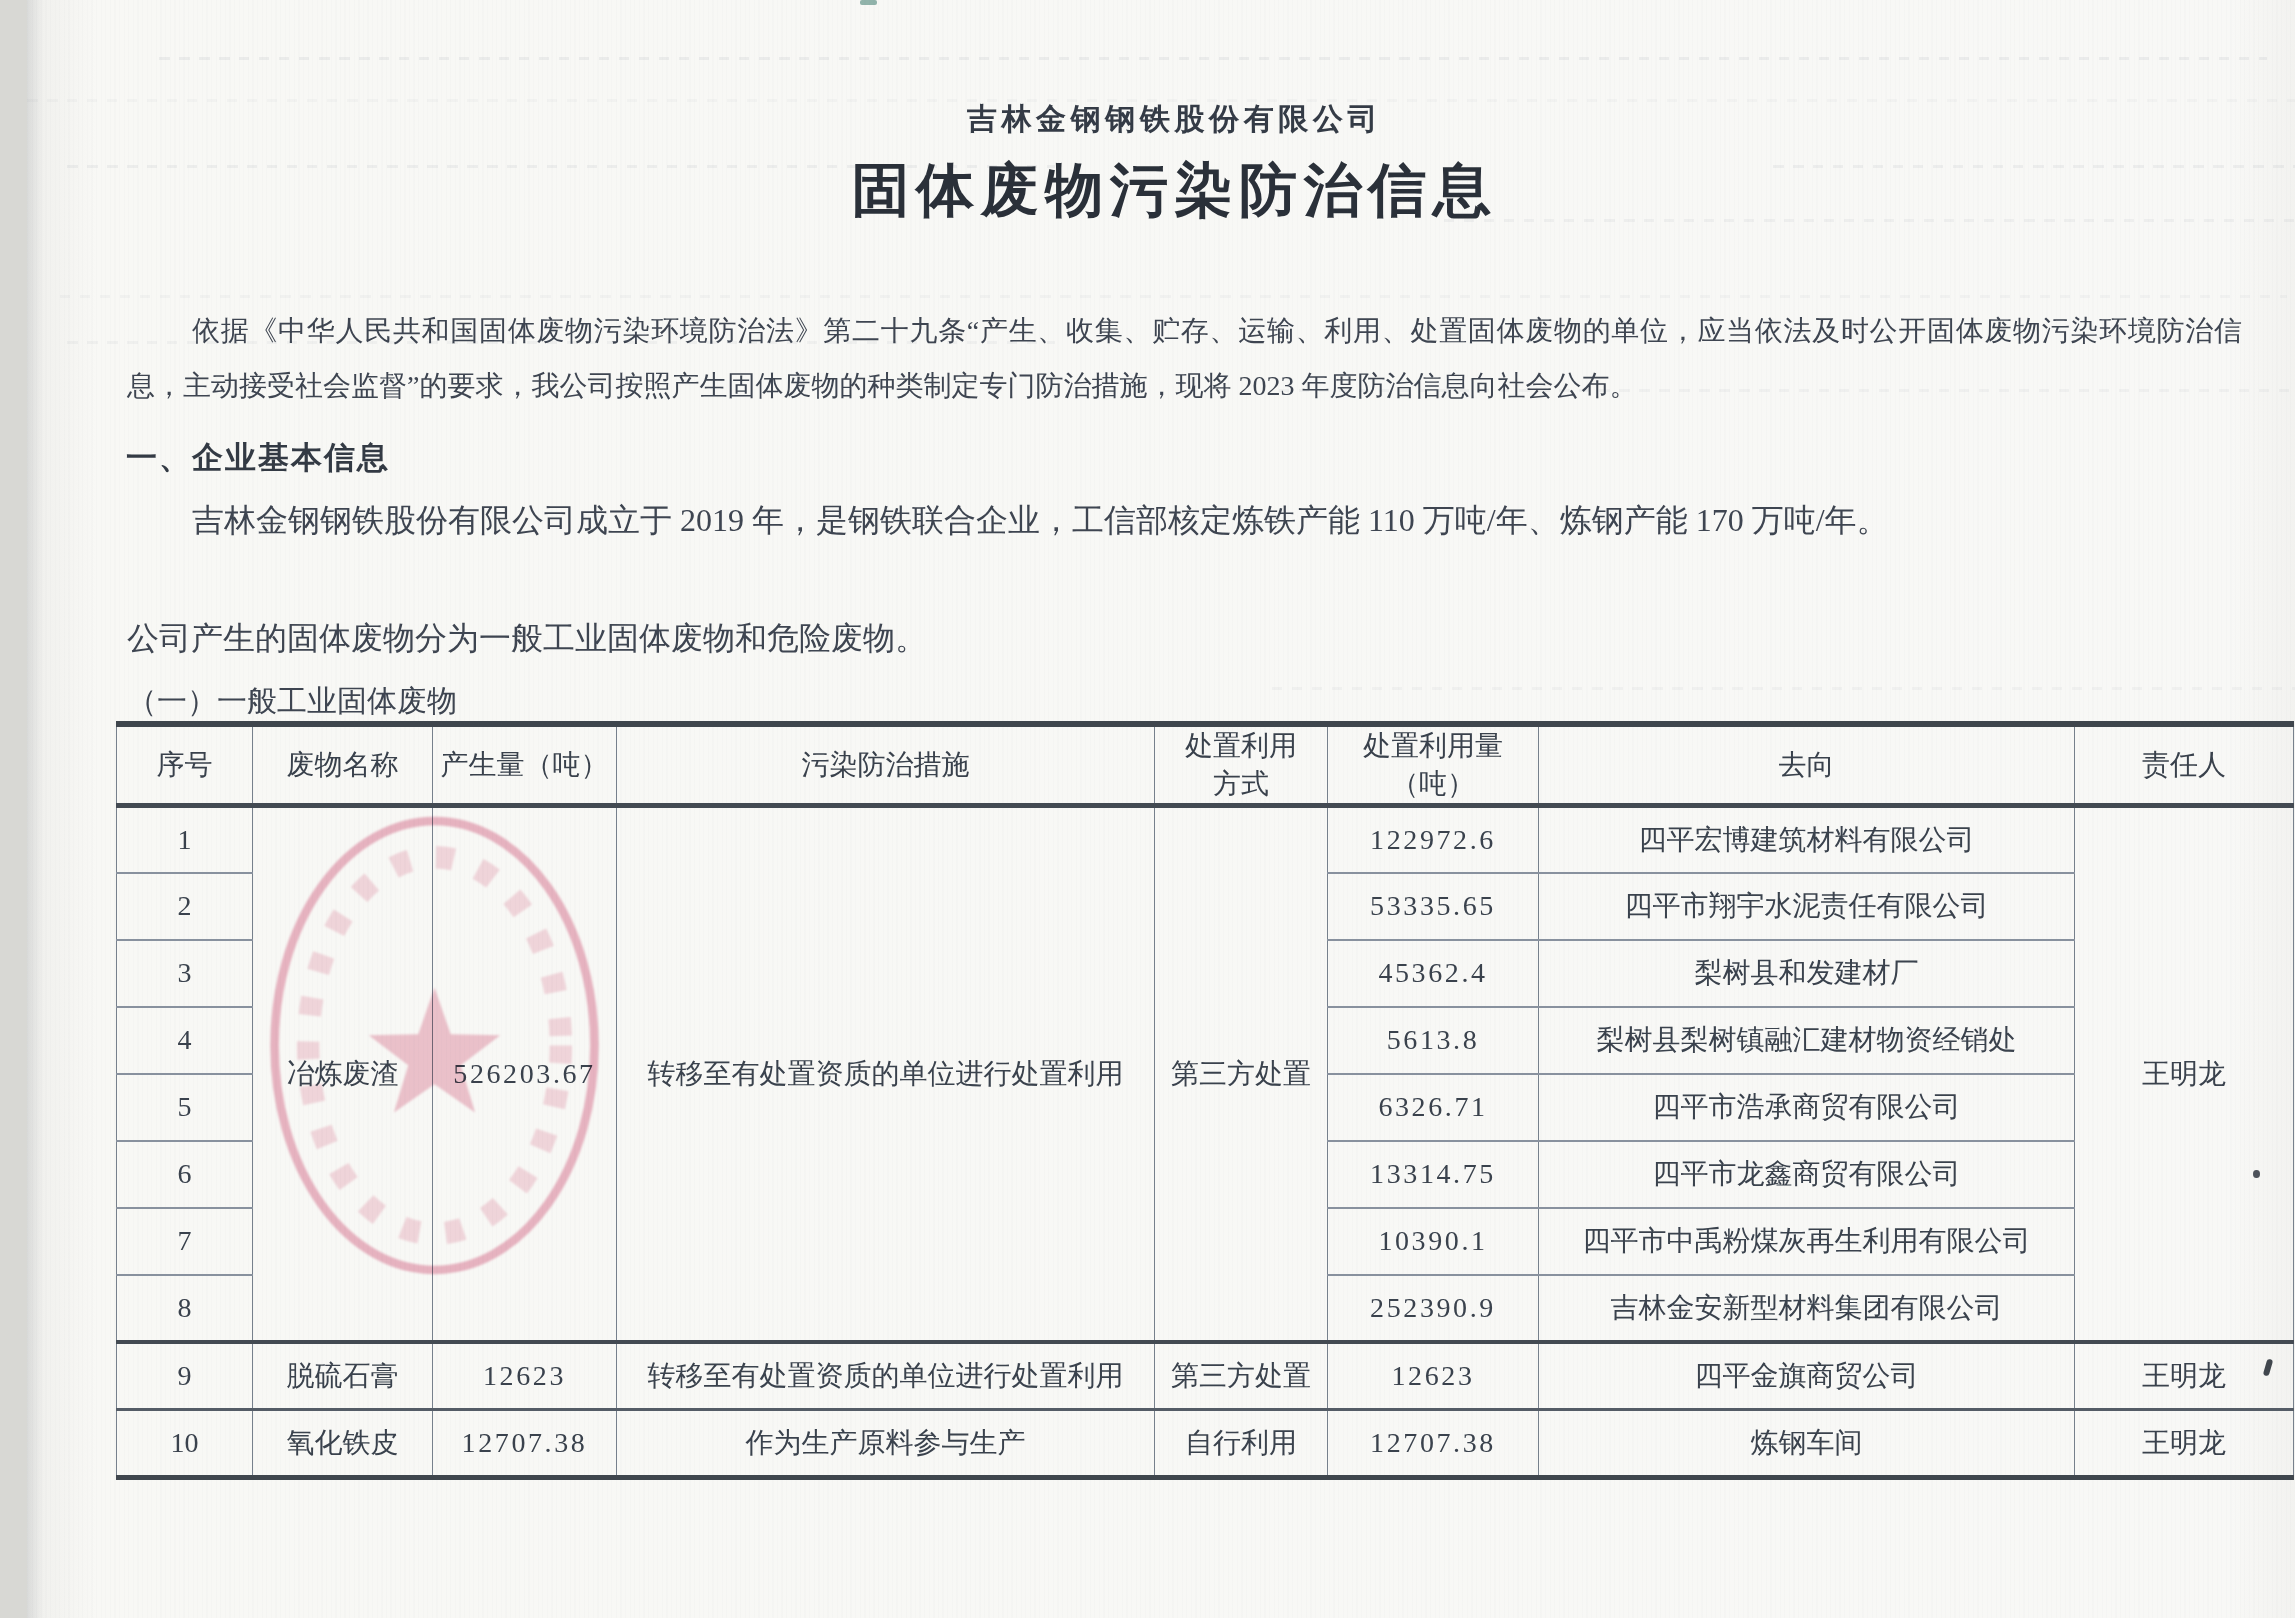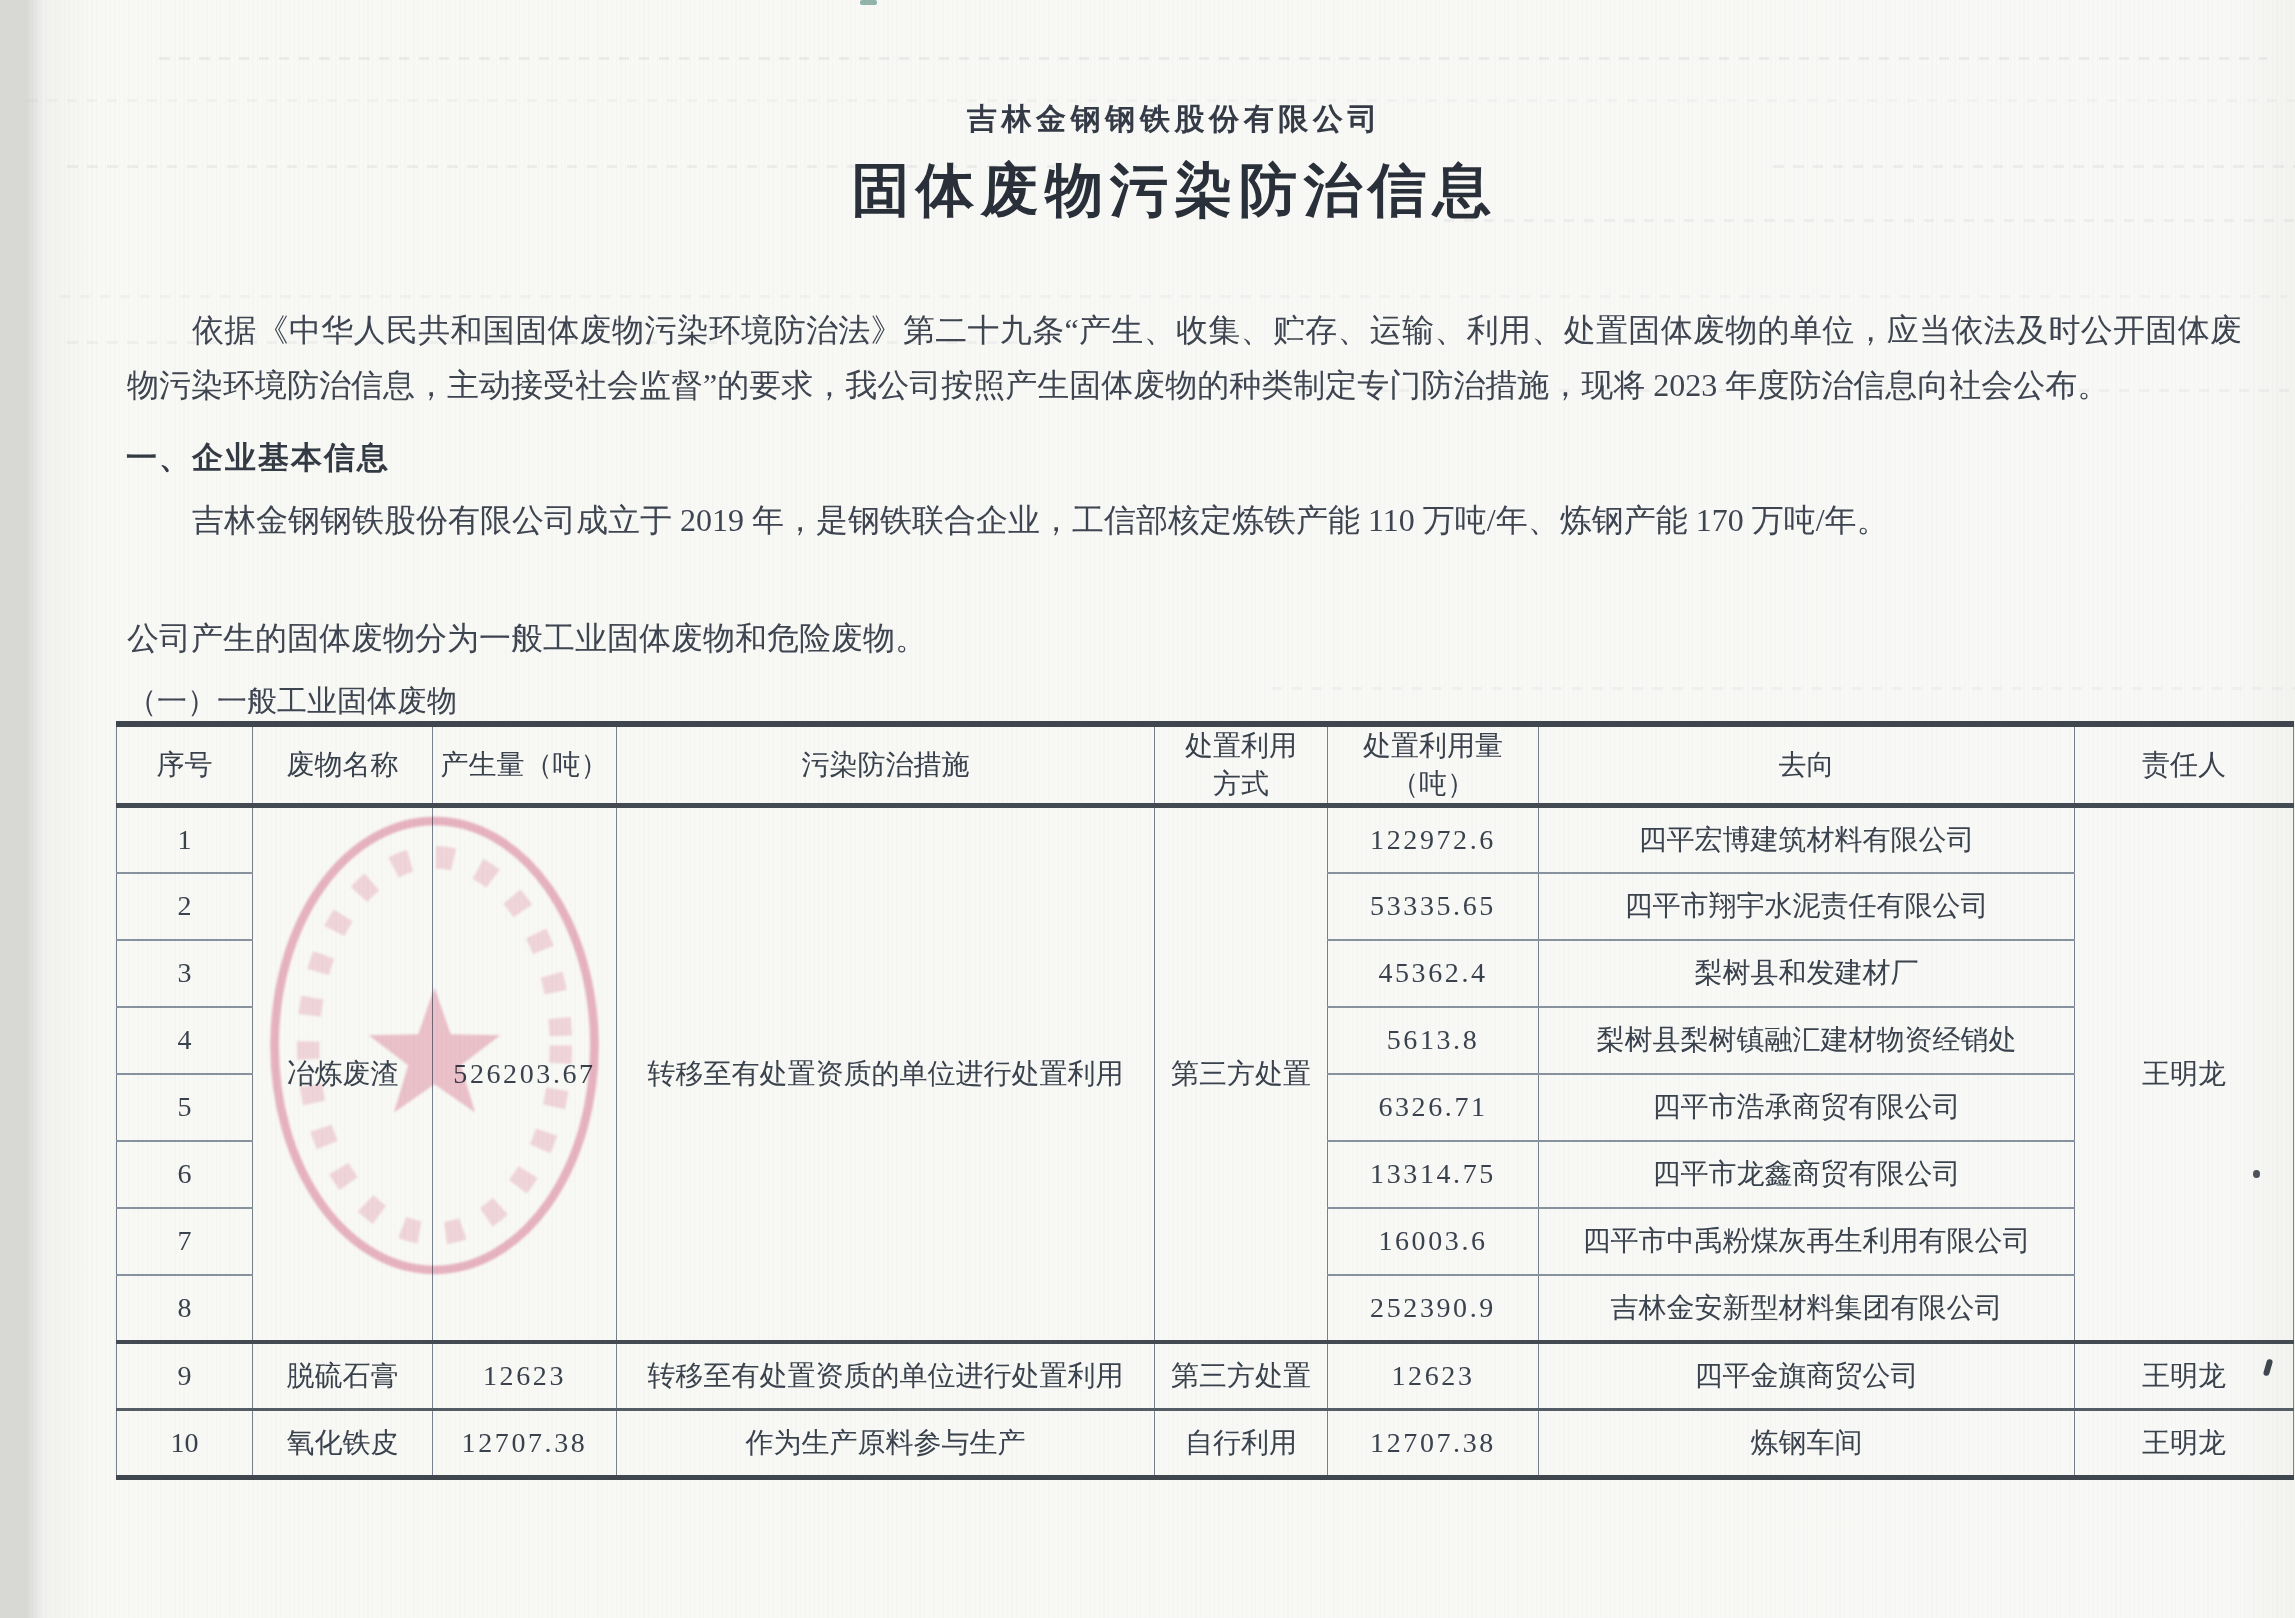--- a/index.html
+++ b/index.html
@@ -19,21 +19,21 @@
   
   .ghost{position:absolute;height:2.6px;
     background:repeating-linear-gradient(90deg, rgba(96,106,124,0.20) 0 10.5px, rgba(0,0,0,0) 10.5px 20px);}
 
   
   .center{position:absolute;left:0;width:100%;text-align:center;}
   .company-name{top:99px;font-family:"Liberation Sans","DejaVu Sans",sans-serif;
     font-size:30px;font-weight:bold;letter-spacing:4.6px;color:#343b46;}
   .doc-title{top:152px;font-family:"Liberation Sans","DejaVu Sans",sans-serif;
     font-size:58px;font-weight:bold;letter-spacing:6.6px;color:#2a3039;text-align:center;}
-  .para{position:absolute;left:100px;width:2115px;font-size:32px;line-height:55px;
+  .para{position:absolute;left:100px;width:2115px;font-size:28px;line-height:55px;
     text-align:justify;color:#3e4551;}
   .indent{text-indent:65px;}
   .heading{position:absolute;left:99px;font-family:"Liberation Sans","DejaVu Sans",sans-serif;
     font-size:31px;font-weight:bold;color:#333a44;letter-spacing:2px;}
 
   
   .doc-table{
     position:absolute;left:89px;top:721px;width:2178px;
     border-collapse:collapse;table-layout:fixed;
     font-size:28px;color:#3a424d;
@@ -149,21 +149,21 @@
         <td class="sep num">6326.71</td>
         <td class="sep">四平市浩承商贸有限公司</td>
       </tr>
       <tr class="r">
         <td class="sep">6</td>
         <td class="sep num">13314.75</td>
         <td class="sep">四平市龙鑫商贸有限公司</td>
       </tr>
       <tr class="r">
         <td class="sep">7</td>
-        <td class="sep num">16003.6</td>
+        <td class="sep num">10390.1</td>
         <td class="sep">四平市中禹粉煤灰再生利用有限公司</td>
       </tr>
       <tr class="r r8">
         <td>8</td>
         <td class="num">252390.9</td>
         <td>吉林金安新型材料集团有限公司</td>
       </tr>
       <tr class="r9">
         <td>9</td>
         <td>脱硫石膏</td>

